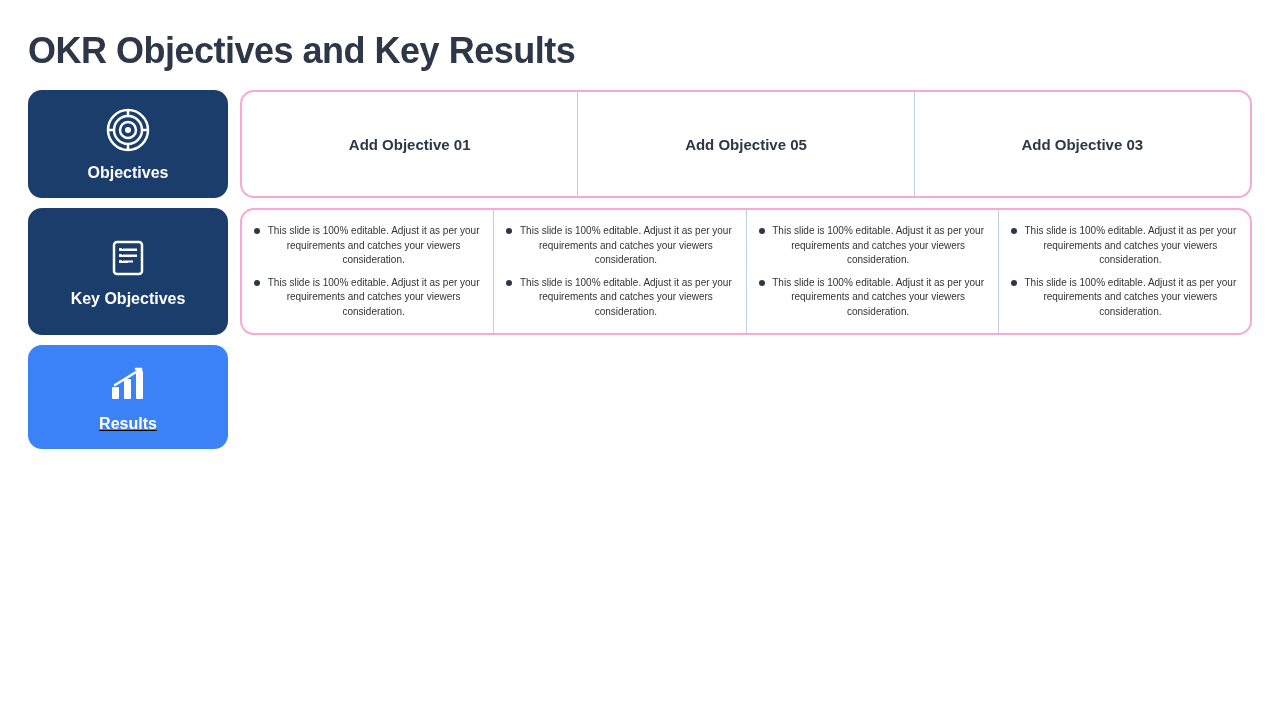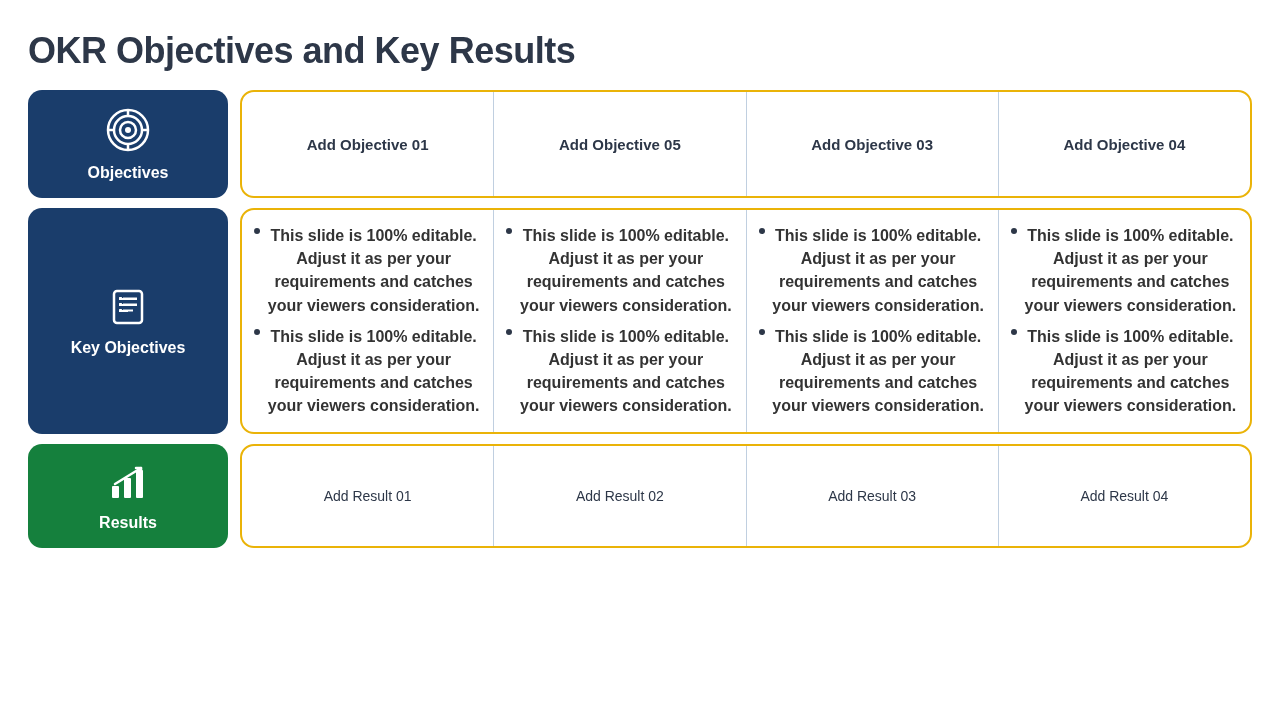--- a/index.html
+++ b/index.html
@@ -42,31 +42,31 @@
       width: 200px;
       min-width: 200px;
       border-radius: 14px;
       display: flex;
       flex-direction: column;
       justify-content: center;
       gap: 10px;
       padding: 16px 12px;
     }
     .label-cell.dark-blue { background: #1a3d6b; }
-    .label-cell.teal { background: #15803d; }
+    .label-cell.teal { background: #3b82f6; text-decoration: underline; }
     .label-cell-text {
       color: #ffffff;
       font-weight: 700;
       font-size: 16px;
       text-align: center;
     }
     .data-cells {
       flex: 1;
       margin-left: 12px;
-      border: 2px solid #eab308;
+      border: 2px solid #f9a8d4;
       border-radius: 14px;
       display: flex;
       flex-direction: row;
       overflow: hidden;
     }
     .data-cell {
       flex: 1;
       display: flex;
       align-items: center;
       justify-content: center;
@@ -82,25 +82,24 @@
       display: flex;
       flex-direction: column;
       justify-content: center;
       align-items: flex-start;
       padding: 14px 12px;
     }
     .bullet-item {
       display: flex;
       align-items: flex-start;
       gap: 6px;
-      font-size: 16px;
+      font-size: 10px;
       color: #333;
       line-height: 1.45;
       margin-bottom: 8px;
-      font-weight: bold;
     }
     .bullet-item:last-child { margin-bottom: 0; }
     .bullet-dot {
       width: 6px;
       height: 6px;
       border-radius: 50%;
       background: #2d3748;
       margin-top: 4px;
       flex-shrink: 0;
     }
@@ -138,23 +137,20 @@
       </div>
       <div class="data-cells">
         <div class="data-cell bold">
           <span>Add Objective 01</span>
         </div>
         <div class="data-cell bold">
           <span>Add Objective 05</span>
         </div>
         <div class="data-cell bold">
           <span>Add Objective 03</span>
-        </div>
-        <div class="data-cell bold">
-          <span>Add Objective 04</span>
         </div>
       </div>
     </div>
 
     <div class="row">
       <div class="label-cell dark-blue">
         <div class="icon-wrap">
           <svg width="44" height="44" viewBox="0 0 44 44" fill="none">
             <rect x="8" y="6" width="28" height="32" rx="3" stroke="white" stroke-width="2.5" fill="none"></rect>
             <line x1="13" y1="14" x2="31" y2="14" stroke="white" stroke-width="2"></line>
@@ -220,30 +216,16 @@
           <svg width="44" height="44" viewBox="0 0 44 44" fill="none">
             <rect x="6" y="26" width="7" height="12" rx="1" fill="white"></rect>
             <rect x="18" y="18" width="7" height="20" rx="1" fill="white"></rect>
             <rect x="30" y="10" width="7" height="28" rx="1" fill="white"></rect>
             <polyline points="9,24 22,16 35,8" stroke="white" stroke-width="2.5" fill="none" stroke-linecap="round" stroke-linejoin="round"></polyline>
             <polyline points="30,8 35,8 35,13" stroke="white" stroke-width="2.5" fill="none" stroke-linecap="round" stroke-linejoin="round"></polyline>
           </svg>
         </div>
         <span class="label-cell-text">Results</span>
       </div>
-      <div class="data-cells">
-        <div class="data-cell">
-          <span>Add  Result 01</span>
-        </div>
-        <div class="data-cell">
-          <span>Add  Result 02</span>
-        </div>
-        <div class="data-cell">
-          <span>Add  Result 03</span>
-        </div>
-        <div class="data-cell">
-          <span>Add  Result 04</span>
-        </div>
-      </div>
     </div>
 
   </div>
 </div>
 
 </body></html>

